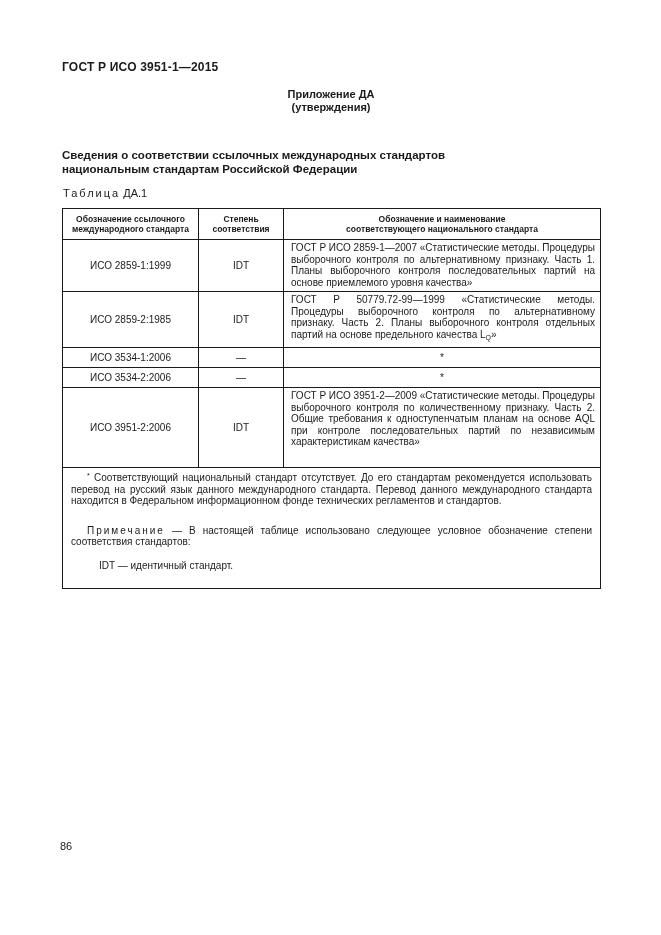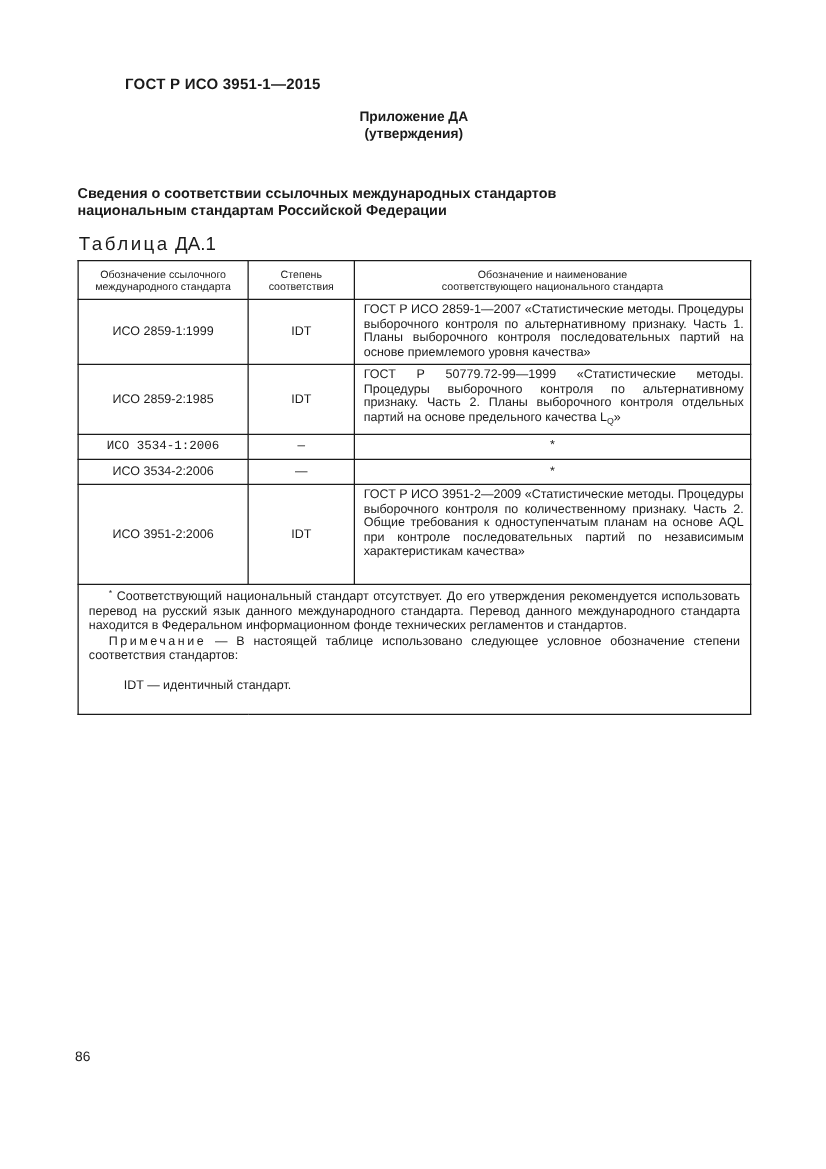--- a/index.html
+++ b/index.html
@@ -12,21 +12,20 @@
     color: #1a1a1a;
     overflow: hidden;
   }
   .doc-header {
     position: absolute;
     top: 60px;
     left: 62px;
     font-size: 12px;
     font-weight: bold;
     letter-spacing: 0.2px;
-    margin-left: 38px;
   }
   .appendix {
     position: absolute;
     top: 88px;
     left: 62px;
     width: 538px;
     text-align: center;
     font-weight: bold;
     font-size: 11px;
     line-height: 13px;
@@ -39,48 +38,48 @@
     text-align: left;
     font-weight: bold;
     font-size: 11.5px;
     line-height: 14px;
     white-space: pre-line;
   }
   .table-caption {
     position: absolute;
     top: 187px;
     left: 63px;
-    font-size: 15px;
+    font-size: 11px;
   }
   .spaced { letter-spacing: 2px; }
   table.corr {
     position: absolute;
     top: 208px;
     left: 62px;
     width: 538px;
     border-collapse: collapse;
     table-layout: fixed;
   }
   table.corr th, table.corr td {
     border: 1px solid #1a1a1a;
     box-sizing: border-box;
   }
   table.corr th {
-    font-weight: normal;
+    font-weight: bold;
     font-size: 8.5px;
     line-height: 10.5px;
     text-align: center;
     vertical-align: middle;
     white-space: pre-line;
     padding: 3px 2px;
   }
   thead tr { height: 31px; }
   tbody[data-name="table-body"] tr:nth-child(1) { height: 52px; }
   tbody[data-name="table-body"] tr:nth-child(2) { height: 56px; }
-  tbody[data-name="table-body"] tr:nth-child(3) { height: 20px; font-family: Liberation Mono, monospace; }
+  tbody[data-name="table-body"] tr:nth-child(3) { height: 20px; }
   tbody[data-name="table-body"] tr:nth-child(4) { height: 20px; }
   tbody[data-name="table-body"] tr:nth-child(5) { height: 80px; }
   .col1 { width: 136px; }
   .col2 { width: 85px; }
   .col3 { width: 317px; }
   td.c1, td.c2 {
     font-size: 10px;
     text-align: center;
     vertical-align: middle;
     padding: 1px 2px;
@@ -105,21 +104,21 @@
     font-size: 10px;
     line-height: 11.5px;
   }
   p.footnote {
     margin: 0;
     text-indent: 16px;
     text-align: justify;
   }
   .fn-marker { font-size: 7px; vertical-align: 3px; }
   p.note {
-    margin: 1px 0 0 0;
+    margin: 18px 0 0 0;
     text-indent: 16px;
     text-align: justify;
   }
   p.note-idt {
     margin: 12px;
     text-indent: 16px;
   }
   .page-number {
     position: absolute;
     top: 840px;
@@ -187,21 +186,21 @@
         <tr data-name="table-row">
           <td class="c1" data-name="cell-standard">ИСО 3951-2:2006</td>
           <td class="c2" data-name="cell-degree">IDT</td>
           <td class="c3" data-name="cell-national"><span>ГОСТ Р ИСО 3951-2—2009 «Статистические методы. Процедуры выборочного контроля по количественному признаку. Часть 2. Общие требования к одноступенчатым планам на основе AQL при контроле последовательных партий по независимым характеристикам качества»</span></td>
         </tr>
       </tbody>
     <tbody class="foot-row" data-name="table-footnote-section">
       <tr data-name="table-footnote-row">
         <td class="fnote" colspan="3" data-name="table-footnote-cell">
           <p class="footnote" data-name="table-footnote">
-            <span class="fn-marker" data-name="footnote-marker">*</span><span data-name="footnote-text"> Соответствующий национальный стандарт отсутствует. До его утверждения рекомендуется использовать перевод на русский язык данного международного стандарта. Перевод данного международного стандарта находится в Федеральном информационном фонде технических регламентов и стандартов.</span>
+            <span class="fn-marker" data-name="footnote-marker">*</span><span data-name="footnote-text"> Соответствующий национальный стандарт отсутствует. До его стандартам рекомендуется использовать перевод на русский язык данного международного стандарта. Перевод данного международного стандарта находится в Федеральном информационном фонде технических регламентов и стандартов.</span>
           </p>
           <p class="note" data-name="table-note">
             <span class="spaced" data-name="note-label">Примечание</span><span data-name="note-text"> — В настоящей таблице использовано следующее условное обозначение степени соответствия стандартов:</span>
           </p>
           <p class="note-idt" data-name="note-idt-line">IDT — идентичный стандарт.</p>
         </td>
       </tr>
     </tbody>
   </table>
 

